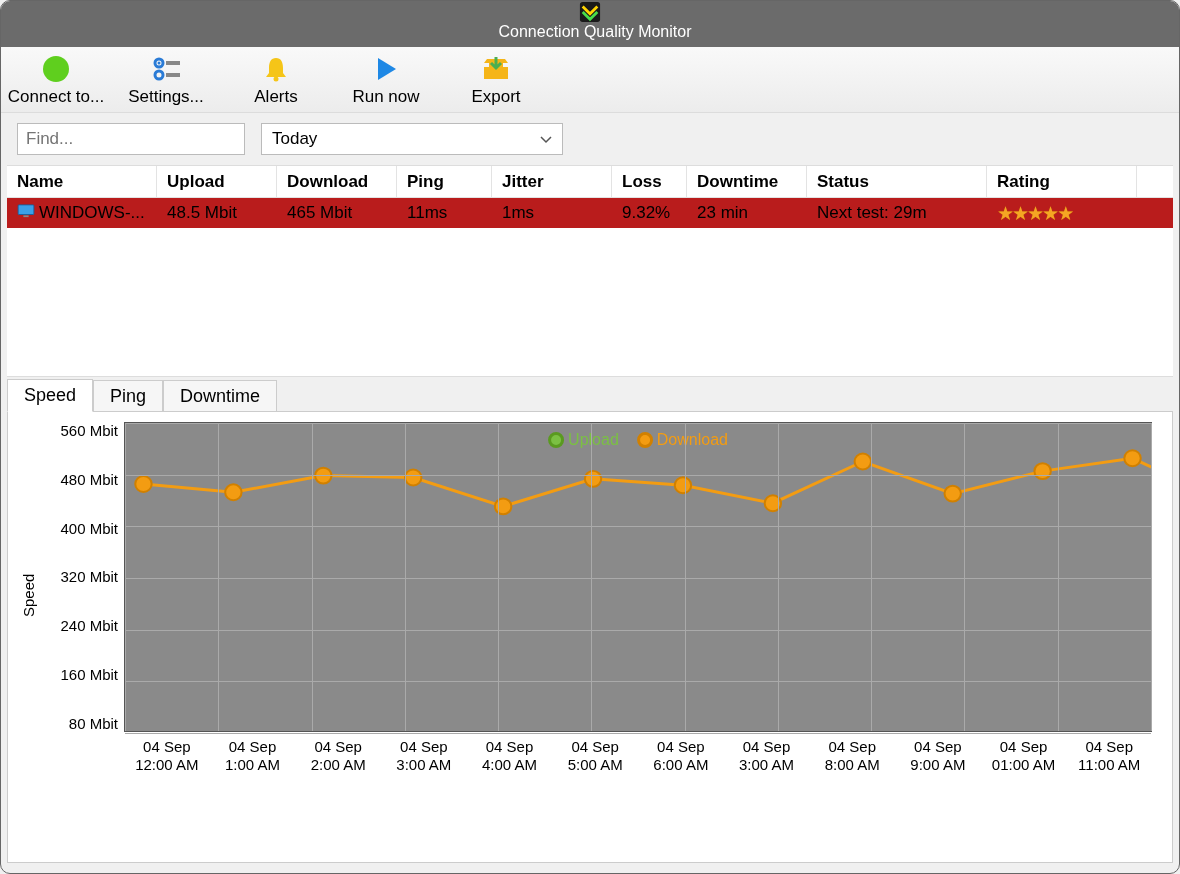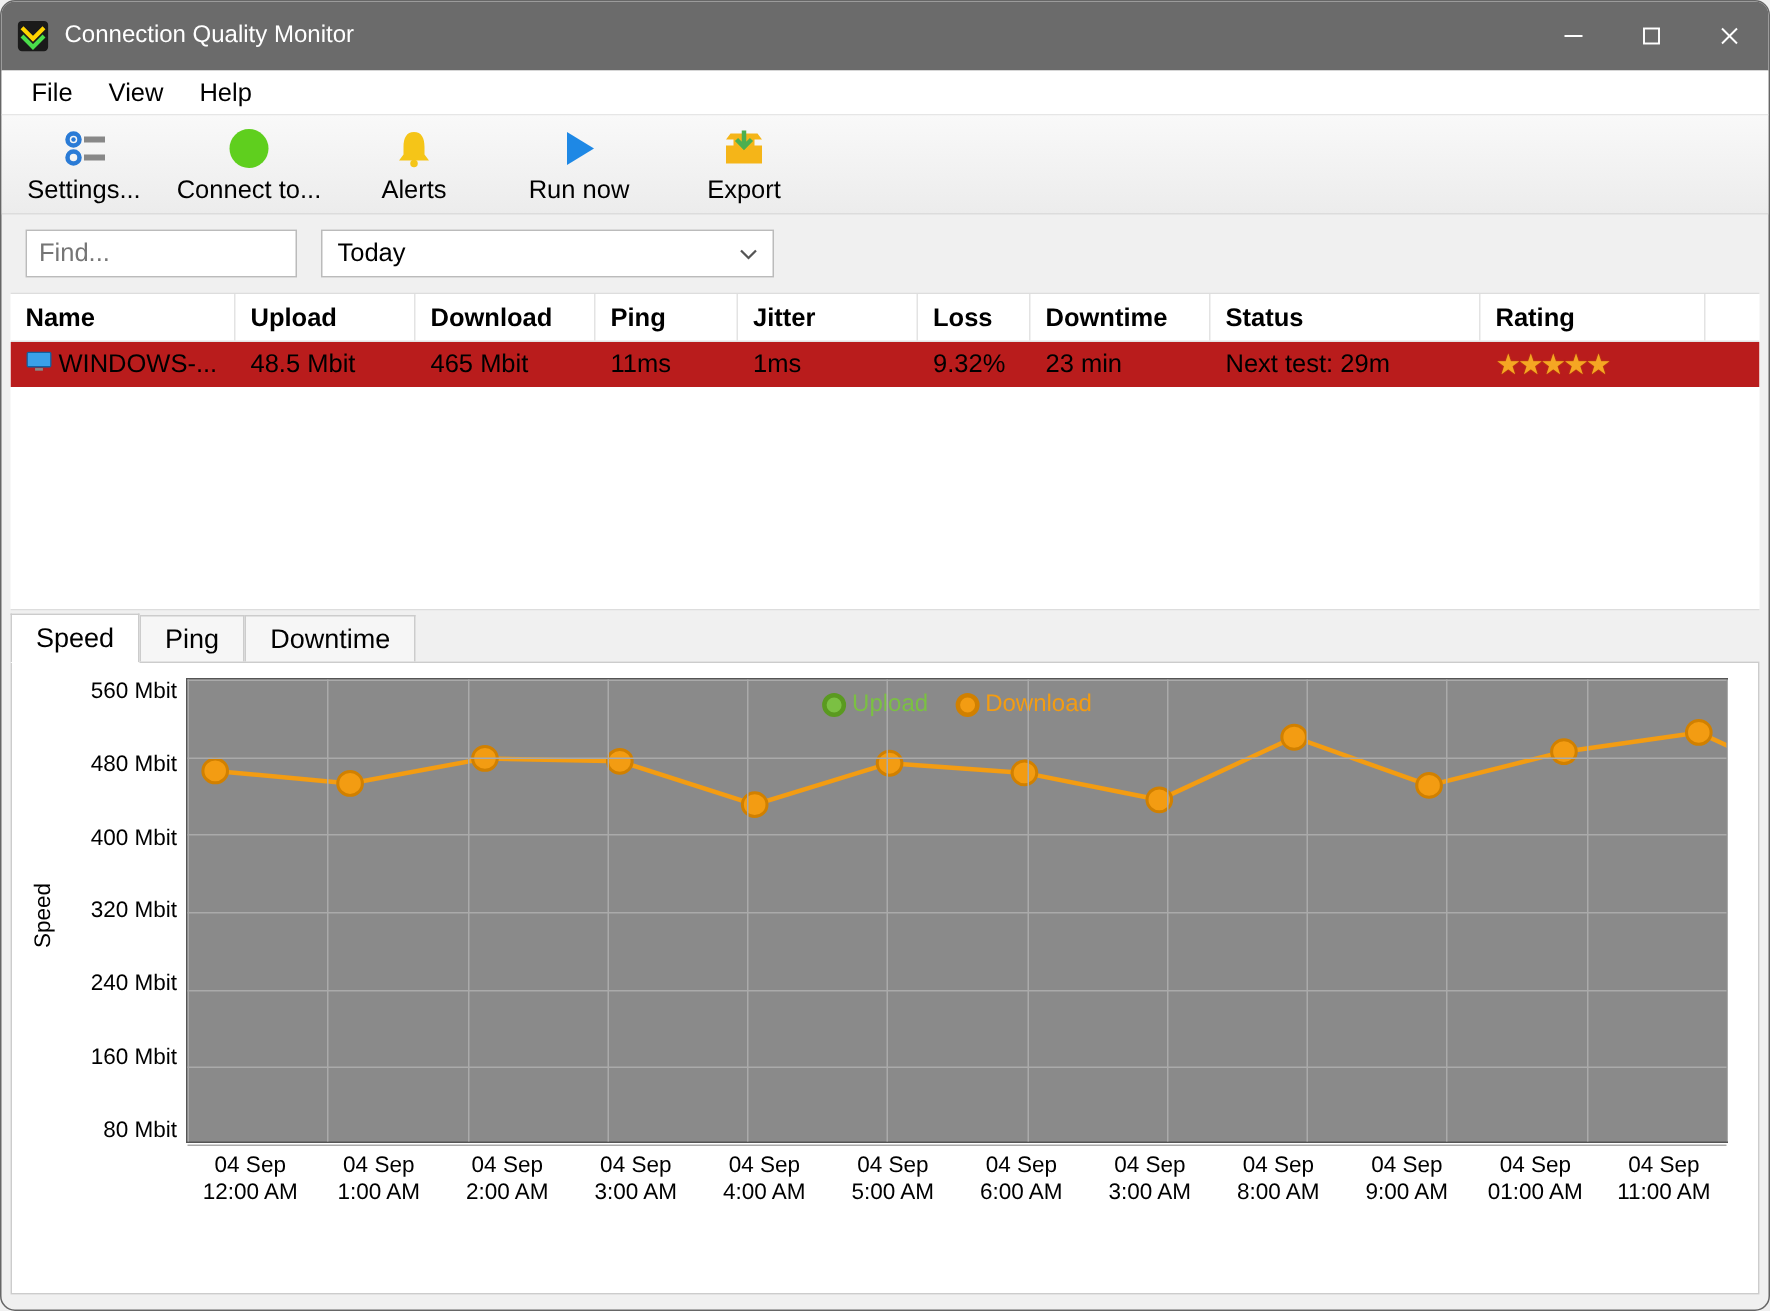--- a/index.html
+++ b/index.html
@@ -1,31 +1,31 @@
 <!DOCTYPE html>
 <html><head>
 <meta charset="utf-8">
 <style>
   * { box-sizing: border-box; margin: 0; padding: 0; }
   html, body { width: 1180px; height: 874px; font-family: "Segoe UI", Arial, sans-serif; background: #f0f0f0; overflow: hidden; }
   .window { width: 1180px; height: 874px; background: #f0f0f0; border-radius: 10px; overflow: hidden; display: flex; flex-direction: column; border: 1px solid #666; }
-  .titlebar { height: 46px; background: #6b6b6b; display: flex; align-items: center; color: white; padding-left: 10px; }
+  .titlebar { height: 46px; background: #6b6b6b; display: flex; align-items: center; color: white; padding-left: 10px; flex-direction: column; }
   .titlebar .app-icon { width: 22px; height: 22px; margin-right: 10px; }
   .titlebar .title { font-size: 16px; flex: 1; }
   .titlebar .win-controls { display: flex; }
   .titlebar .win-btn { width: 52px; height: 46px; display: flex; align-items: center; justify-content: center; color: white; }
   .titlebar .win-btn svg { width: 14px; height: 14px; }
   .menubar { height: 30px; background: #ffffff; display: flex; align-items: center; padding: 0 8px; font-size: 17px; border-bottom: 1px solid #e6e6e6; }
   .menubar .menu-item { padding: 4px 12px; }
   .toolbar { height: 66px; background: linear-gradient(#f9f9f9,#ececec); border-bottom: 1px solid #dcdcdc; display: flex; padding: 4px 0; }
   .toolbar .tool-btn { width: 110px; display: flex; flex-direction: column; align-items: center; justify-content: center; font-size: 17px; gap: 2px; }
   .toolbar .tool-btn .ticon { height: 32px; display: flex; align-items: center; justify-content: center; }
   .toolbar .tool-btn:first-child { width: 110px; }
   .filterbar { padding: 10px 16px; display: flex; gap: 16px; align-items: center; }
-  .filterbar input { width: 181px; height: 32px; padding: 2px 8px; font-size: 17px; border: 1px solid #bbb; background: #fff; color: #777; }
+  .filterbar input { width: 228px; height: 32px; padding: 2px 8px; font-size: 17px; border: 1px solid #bbb; background: #fff; color: #777; }
   .filterbar .select { width: 302px; height: 32px; border: 1px solid #bbb; background: #fff; display: flex; align-items: center; padding: 0 10px; font-size: 17px; justify-content: space-between; }
   .tablewrap { background: #fff; border-top: 1px solid #ddd; border-bottom: 1px solid #ddd; height: 212px; overflow: hidden; margin: 0 6px; }
   .thead { display: flex; height: 32px; font-size: 17px; align-items: center; border-bottom: 1px solid #e3e3e3; }
   .thead .th { border-right: 1px solid #e3e3e3; padding-left: 10px; height: 100%; display: flex; align-items: center; font-weight: bold; }
   .trow { display: flex; height: 30px; background: #b91c1c; color: #000; font-size: 17px; align-items: center; }
   .trow .td { padding-left: 10px; height: 100%; display: flex; align-items: center; white-space: nowrap; overflow: hidden; }
   .col-name { width: 150px; }
   .col-upload { width: 120px; }
   .col-download { width: 120px; }
   .col-ping { width: 95px; }
@@ -81,46 +81,41 @@
         </div>
       <div class="win-btn">
           <svg viewBox="0 0 14 14">
             <line x1="2" y1="2" x2="12" y2="12" stroke="white" stroke-width="1.3"></line>
             <line x1="12" y1="2" x2="2" y2="12" stroke="white" stroke-width="1.3"></line>
           </svg>
         </div>
     </div>
   </div>
 
-  <div class="menubar">
-    <span class="menu-item">File</span>
-    <span class="menu-item">View</span>
-    <span class="menu-item">Help</span>
-  </div>
 
   <div class="toolbar">
+    <div class="tool-btn">
+      <span class="ticon">
+          <svg width="28" height="28">
+            <circle cx="14" cy="14" r="13" fill="#5fcf1e"></circle>
+          </svg>
+        </span>
+      <span>Connect to...</span>
+    </div>
     <div class="tool-btn">
       <span class="ticon">
           <svg width="32" height="28">
             <circle cx="9" cy="8" r="4" fill="none" stroke="#2a7bd6" stroke-width="3"></circle>
             <circle cx="9" cy="8" r="1.5" fill="#2a7bd6"></circle>
             <rect x="16" y="6" width="14" height="4" fill="#888"></rect>
             <circle cx="9" cy="20" r="4" fill="none" stroke="#2a7bd6" stroke-width="3"></circle>
             <rect x="16" y="18" width="14" height="4" fill="#888"></rect>
           </svg>
         </span>
       <span>Settings...</span>
-    </div>
-    <div class="tool-btn">
-      <span class="ticon">
-          <svg width="28" height="28">
-            <circle cx="14" cy="14" r="13" fill="#5fcf1e"></circle>
-          </svg>
-        </span>
-      <span>Connect to...</span>
     </div>
     <div class="tool-btn">
       <span class="ticon">
           <svg width="28" height="28">
             <path d="M14 3 C9 3 7 7 7 13 L7 18 L4 22 L24 22 L21 18 L21 13 C21 7 19 3 14 3 Z" fill="#f5c518"></path>
             <circle cx="14" cy="24" r="2.5" fill="#f5c518"></circle>
           </svg>
         </span>
       <span>Alerts</span>
     </div>

